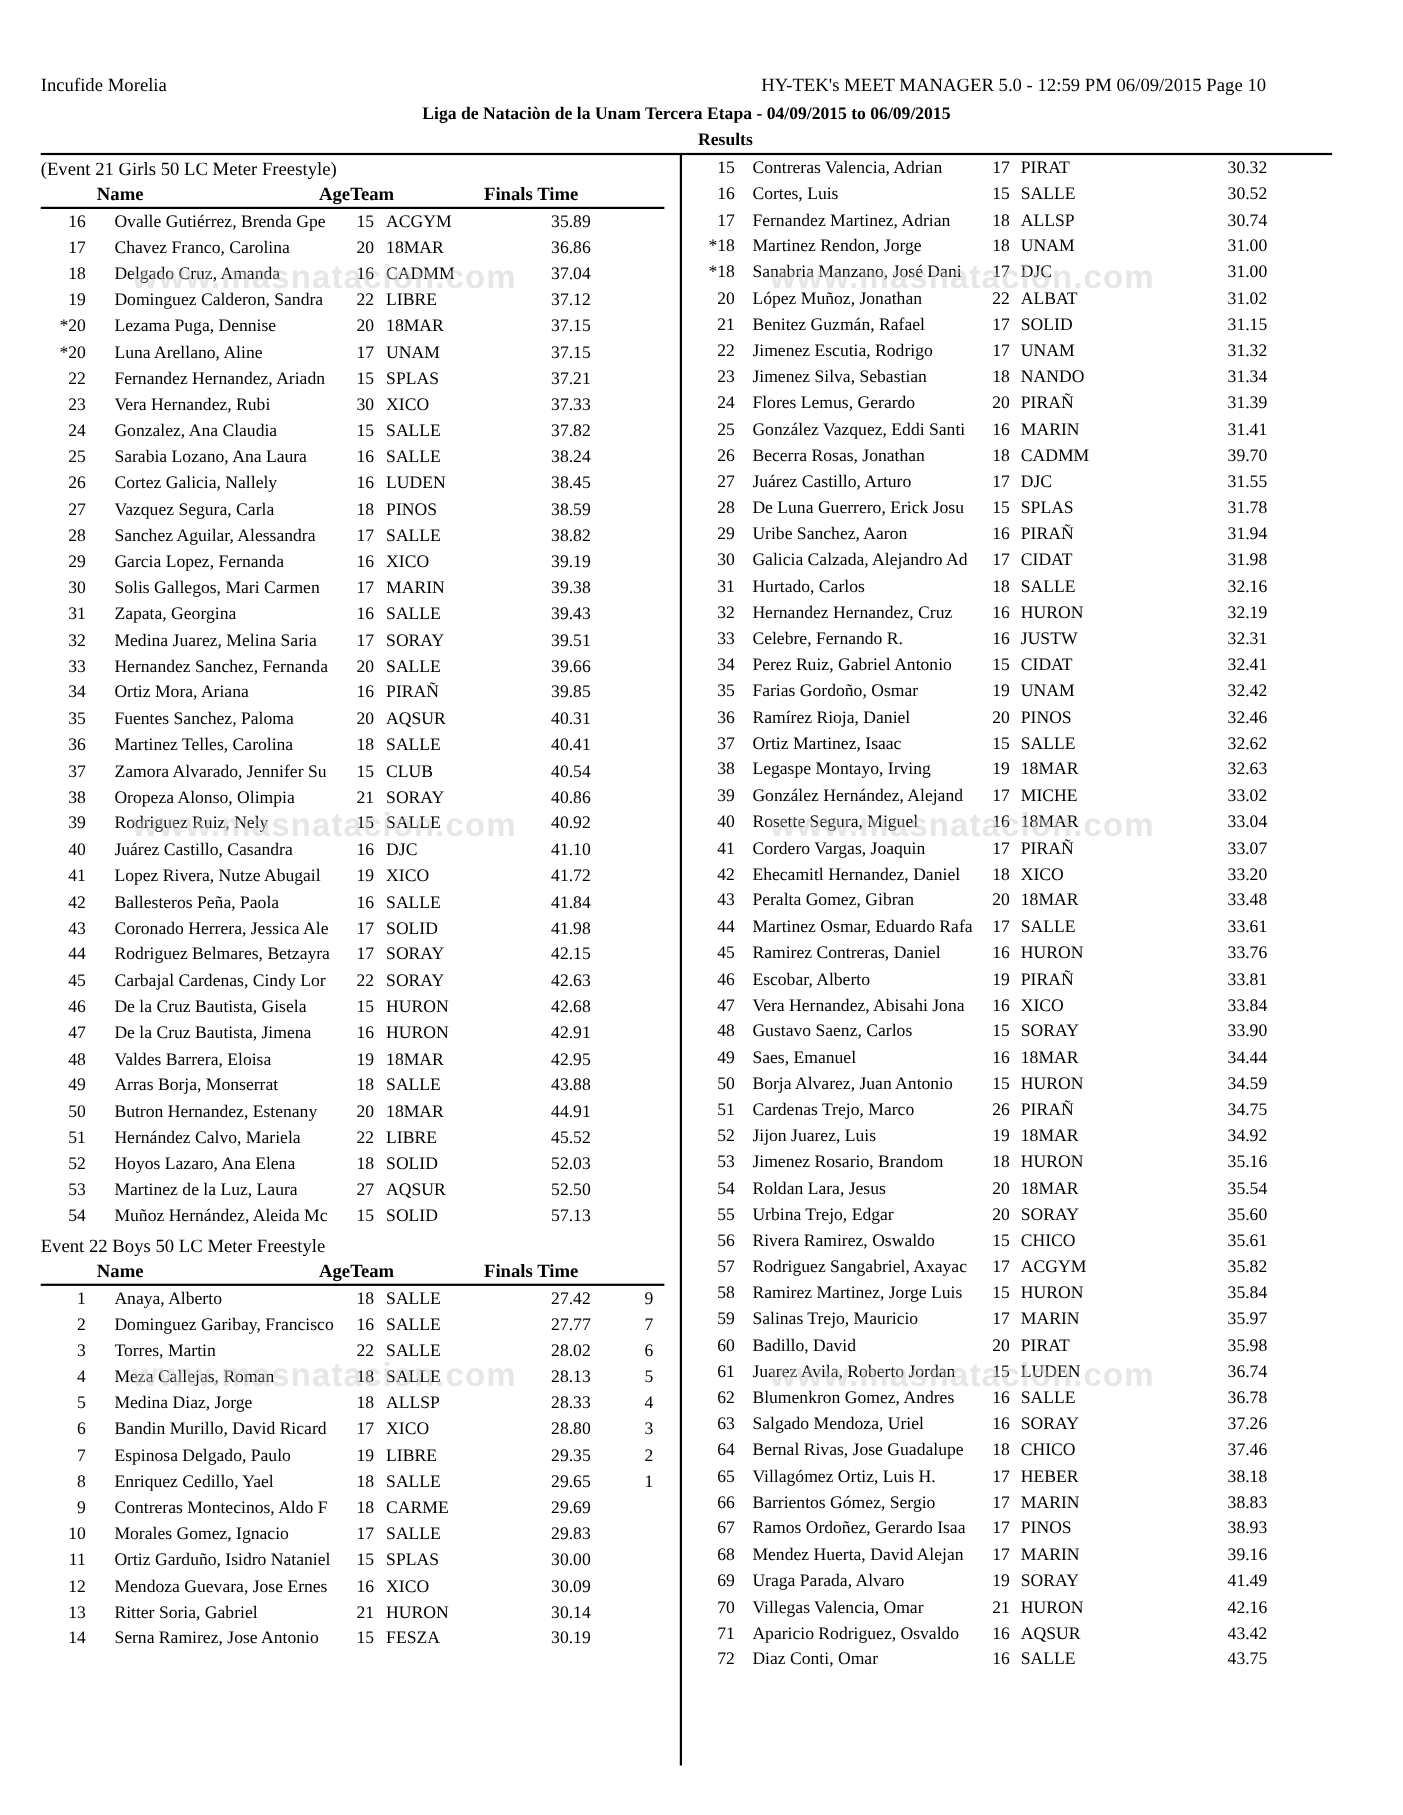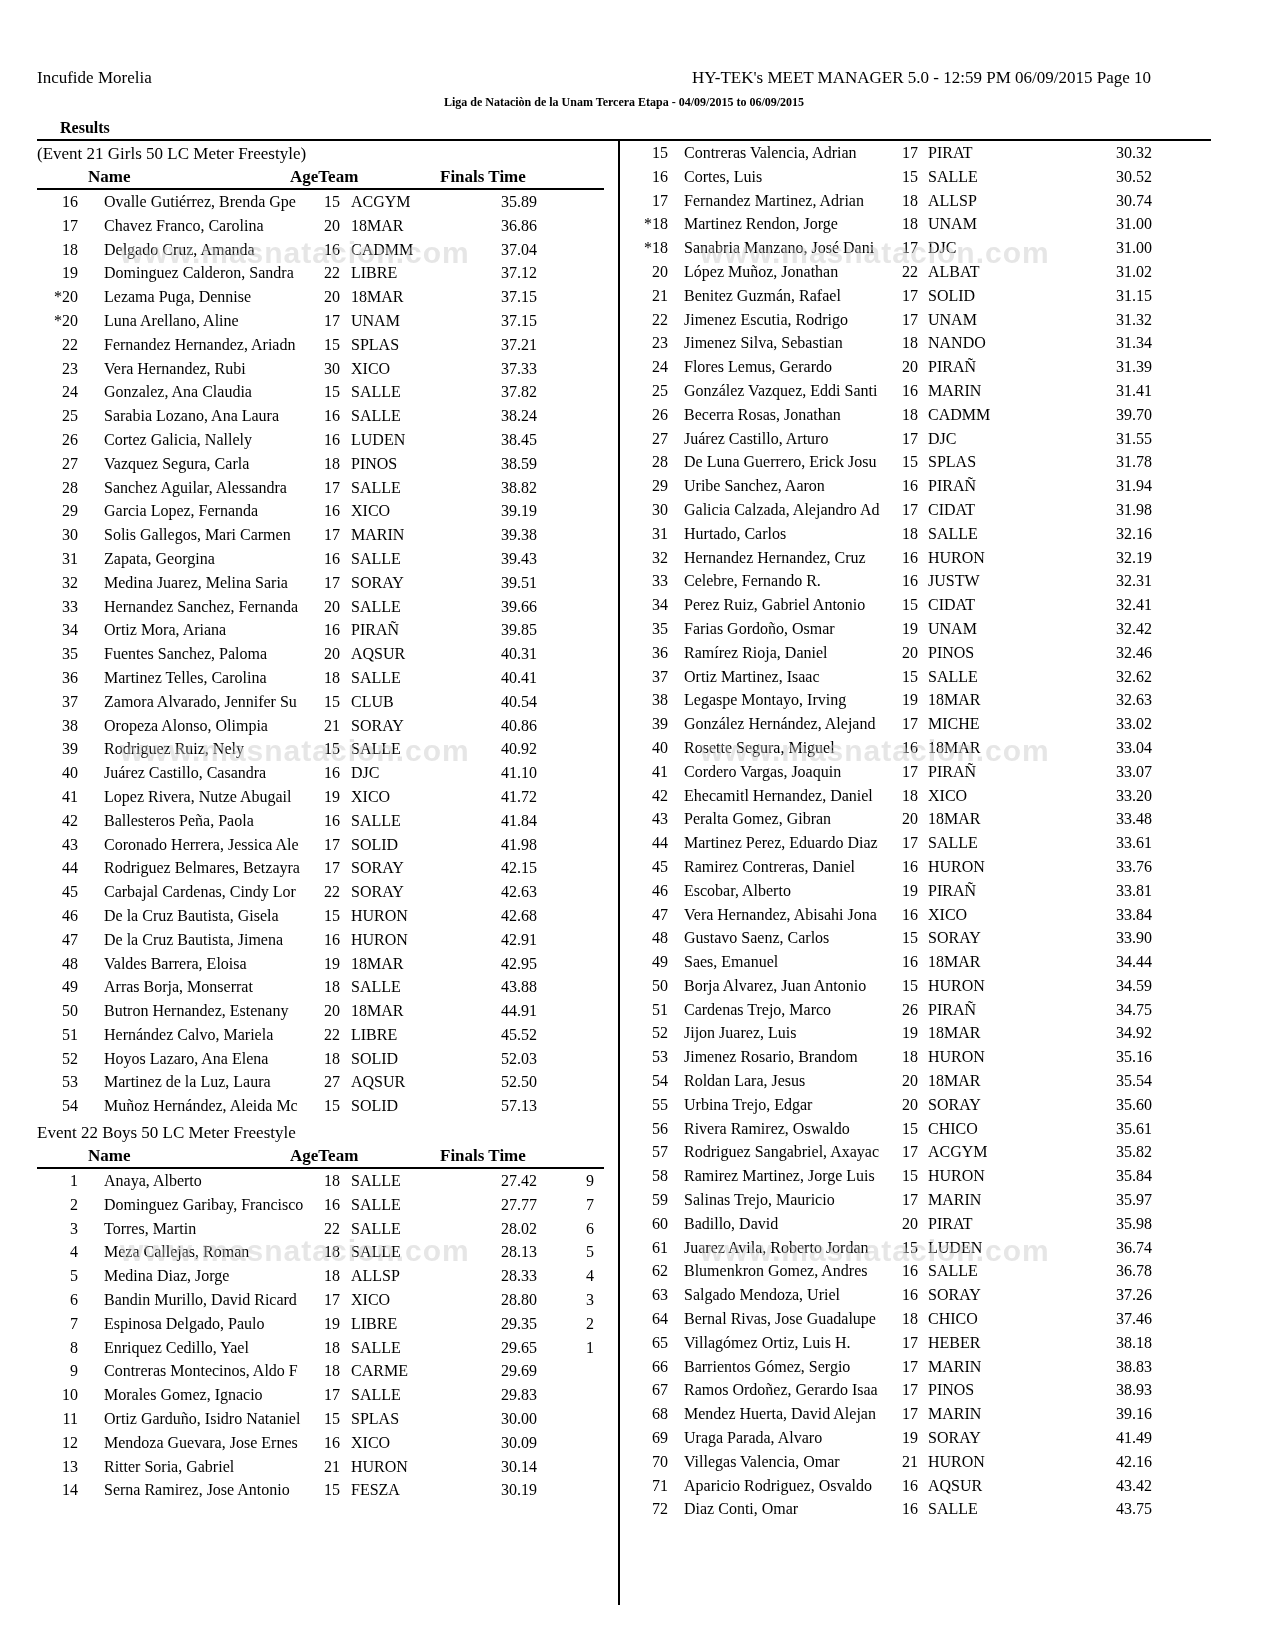--- a/index.html
+++ b/index.html
@@ -4,22 +4,22 @@
 <style>
   html, body { margin: 0; padding: 0; background: #ffffff; }
   body {
     width: 1275px; height: 1650px; position: relative; overflow: hidden;
     font-family: "Liberation Serif", "DejaVu Serif", serif; color: #000;
     font-size: 16px;
   }
   .abs { position: absolute; white-space: nowrap; }
   #hdr-left { left: 37px; top: 68px; font-size: 17px; }
   #hdr-right { right: 124px; top: 68px; font-size: 17px; }
-  #meet-title { left: 0; width: 1188px; text-align: center; top: 95px; font-size: 12px; font-weight: bold; padding-left: 60px; box-sizing: border-box; }
-  #results-title { left: 0; width: 1259px; text-align: left; top: 119px; font-size: 16px; font-weight: bold; padding-left: 60px; box-sizing: border-box; }
+  #meet-title { left: 0; width: 1188px; text-align: center; top: 95px; font-size: 16px; font-weight: bold; padding-left: 60px; box-sizing: border-box; }
+  #results-title { left: 0; width: 1259px; text-align: center; top: 119px; font-size: 16px; font-weight: bold; padding-left: 60px; box-sizing: border-box; }
   .hline { position: absolute; background: #000; }
   #top-rule { left: 37px; top: 139px; width: 1174px; height: 2px; }
   #col-divider { left: 618px; top: 140px; width: 2px; height: 1465px; }
   .event-title { position: absolute; font-weight: normal; font-size: 17px; }
   .col-head { position: absolute; font-weight: bold; font-size: 17px; height: 22px; }
   .col-head span { position: absolute; top: 0; }
   .rule { position: absolute; height: 2px; background: #000; }
   .rows { position: absolute; }
   .row { position: relative; height: 23.8px; line-height: 23.8px; font-size: 16px; }
   .row span { position: absolute; top: 0; white-space: nowrap; overflow: hidden; }
@@ -662,21 +662,21 @@
     </div>
     <div class="row">
       <span class="c-place">43</span>
       <span class="c-name">Peralta Gomez, Gibran</span>
       <span class="c-age">20</span>
       <span class="c-team">18MAR</span>
       <span class="c-time">33.48</span>
     </div>
     <div class="row">
       <span class="c-place">44</span>
-      <span class="c-name">Martinez Perez, Eduardo Diaz</span>
+      <span class="c-name">Martinez Osmar, Eduardo Rafa</span>
       <span class="c-age">17</span>
       <span class="c-team">SALLE</span>
       <span class="c-time">33.61</span>
     </div>
     <div class="row">
       <span class="c-place">45</span>
       <span class="c-name">Ramirez Contreras, Daniel</span>
       <span class="c-age">16</span>
       <span class="c-team">HURON</span>
       <span class="c-time">33.76</span>

